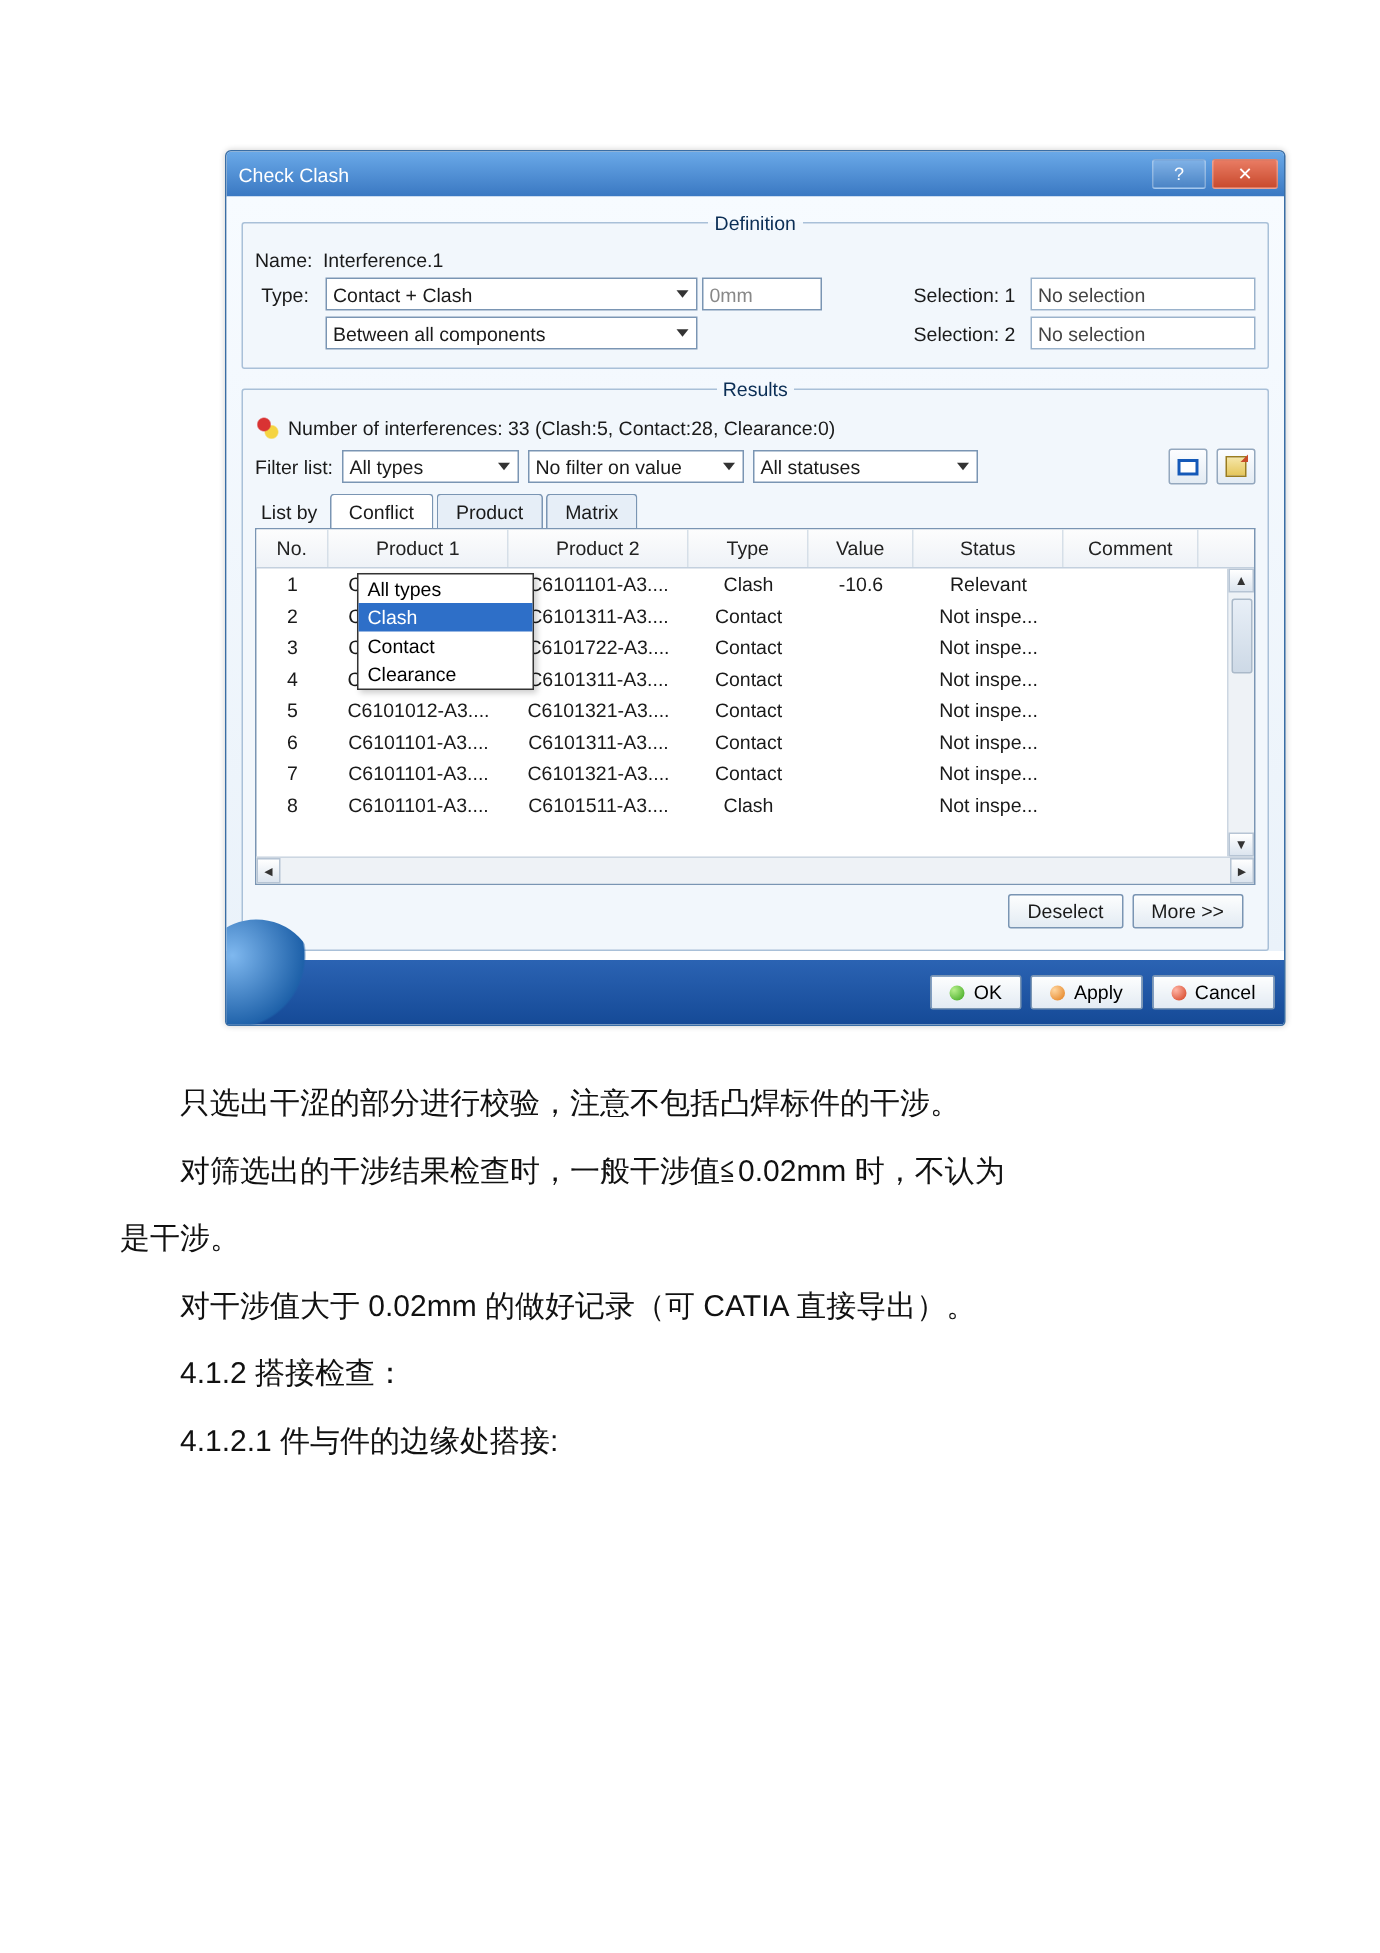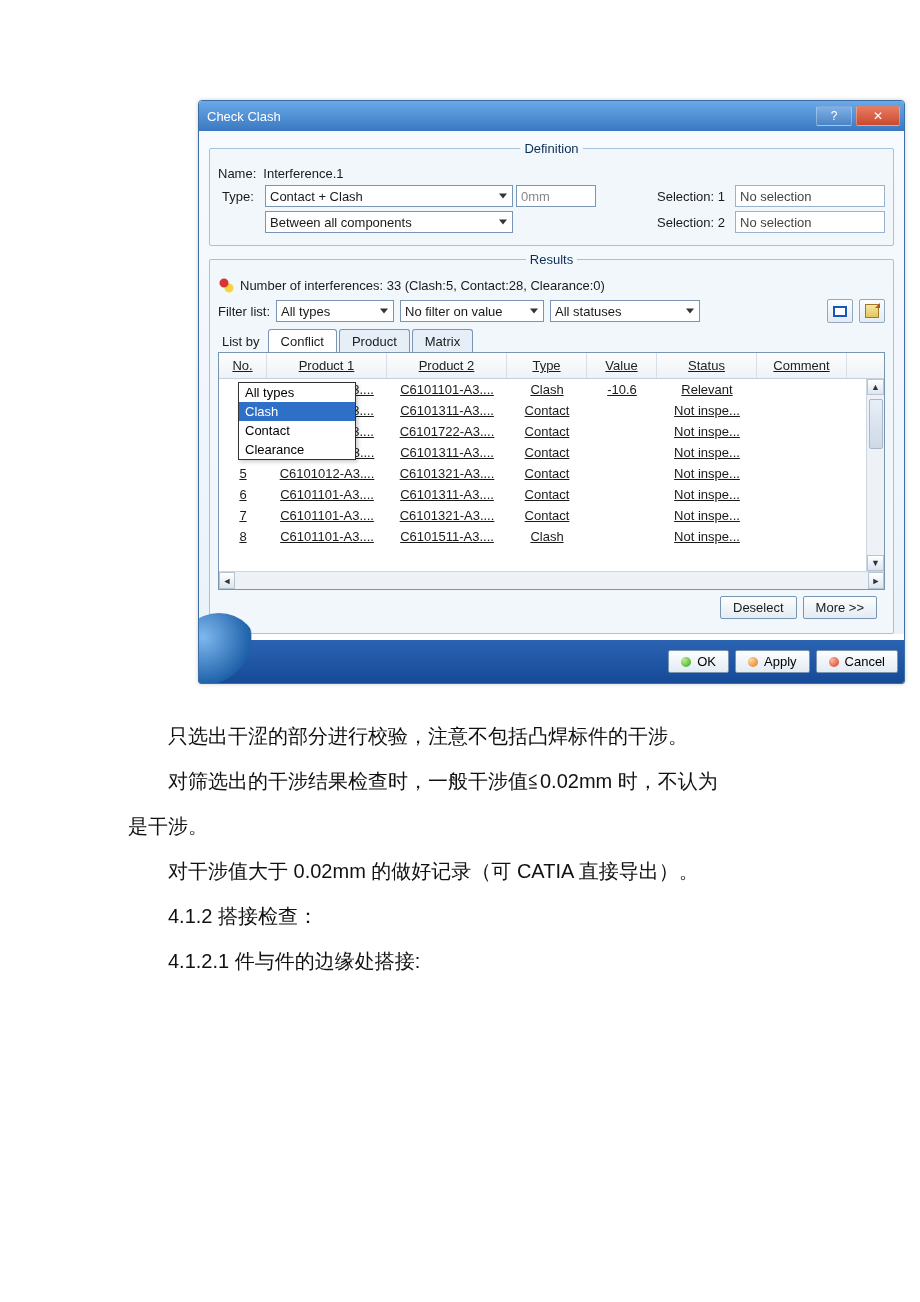--- a/index.html
+++ b/index.html
@@ -1,17 +1,17 @@
 <!DOCTYPE html>
 <html><head>
 <meta charset="utf-8">
 <style>
   * { box-sizing: border-box; font-family: "Microsoft YaHei", "Segoe UI", Tahoma, sans-serif; }
   body { margin: 0; padding: 0; background: #fff; width: 920px; }
-  .page { padding: 0; margin-left: 48px; }
+  .page { padding: 0; }
 
   .dialog {
     margin: 100px 0 0 150px;
     width: 707px;
     border: 1px solid #3a6ea5;
     border-radius: 4px 4px 3px 3px;
     overflow: hidden;
     box-shadow: 0 0 4px rgba(0,0,0,0.2);
     background: #fff;
   }
@@ -126,21 +126,20 @@
   .table-area {
     border: 1px solid #7a95b3;
     background: #fff;
     margin-top: -1px;
     position: relative;
   }
   .thead, .trow {
     display: grid;
     grid-template-columns: 48px 120px 120px 80px 70px 100px 90px;
     font-size: 13px;
-    text-decoration: underline;
   }
   .thead { background: linear-gradient(#fdfdfd,#eef2f7); border-bottom: 1px solid #c3d0de; }
   .th { padding: 5px 6px; border-right: 1px solid #d6dfe8; color: #222; }
   .td { padding: 3px 6px; color: #1a1a1a; }
   .trow { border-bottom: 0; }
   .tbody-wrap { position: relative; }
   .vscroll {
     position: absolute;
     right: 0; top: 0;
     width: 18px;

